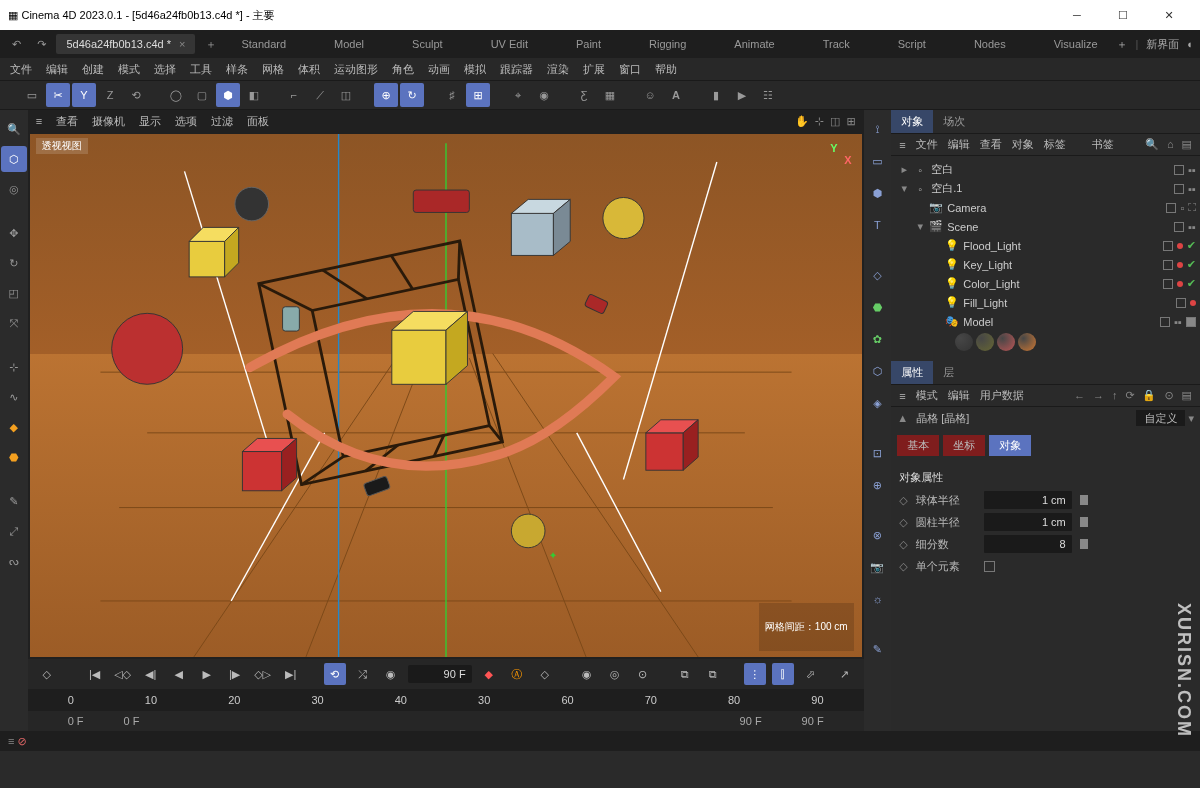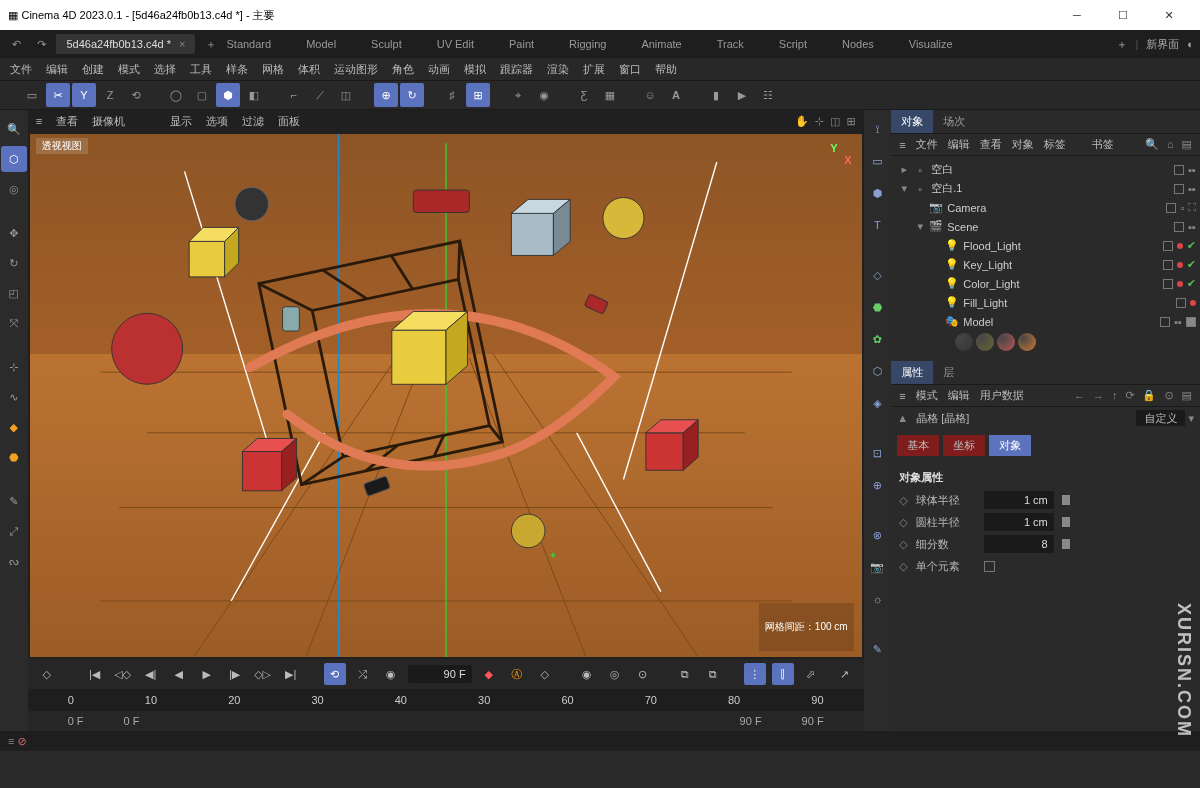--- a/index.html
+++ b/index.html
@@ -4,21 +4,21 @@
 <style>
 *{margin:0;padding:0;box-sizing:border-box;font-family:"Microsoft YaHei",sans-serif;font-size:11px;user-select:none}
 body{background:#2a2a2a;color:#ccc;overflow:hidden;width:1200px;height:788px;position:relative}
 .titlebar{height:30px;background:#fff;color:#000;display:flex;align-items:center;padding:0 8px;font-size:12px}
 .titlebar .spacer{flex:1}
 .titlebar .wc{width:46px;height:30px;display:flex;align-items:center;justify-content:center;color:#333}
 .tabbar{height:28px;background:#1e1e1e;display:flex;align-items:center;padding:0 6px;gap:4px}
 .tabbar .ico{color:#999;padding:0 6px}
 .tab{background:#353535;padding:4px 10px;color:#ddd;display:flex;align-items:center;gap:8px;border-radius:2px}
 .tab .x{color:#888}
-.layouts{flex:1;display:flex;justify-content:flex-start;gap:35px}
+.layouts{flex:1;display:flex;justify-content:center;gap:48px}
 .layouts span{color:#999}
 .tabbar .right{display:flex;align-items:center;gap:8px;color:#aaa}
 .toprow{height:22px;background:#282828;display:flex;align-items:center;gap:14px;padding:0 10px;color:#bbb}
 .toolbar{height:30px;background:#282828;display:flex;align-items:center;padding:0 6px;gap:2px;border-top:1px solid #1a1a1a;border-bottom:1px solid #1a1a1a}
 .tb{width:24px;height:24px;display:flex;align-items:center;justify-content:center;color:#999;border-radius:2px}
 .tb.on{background:#5b73bf;color:#fff}
 .sep{width:12px}
 .main{display:flex;height:621px}
 .lt{width:34px;background:#2b2b2b;display:flex;flex-direction:column;align-items:center;padding-top:6px;gap:4px}
 .lt .t{width:26px;height:26px;display:flex;align-items:center;justify-content:center;color:#999;border-radius:3px}
@@ -60,25 +60,25 @@
 .matrow{display:flex;gap:3px;padding:2px 0 6px 60px}
 .matball{width:18px;height:18px;border-radius:50%}
 .attr{flex:1;display:flex;flex-direction:column}
 .attrtabs{display:flex;gap:4px;padding:6px}
 .attrtabs span{padding:3px 10px;background:#7f1d1d;color:#bbb}
 .attrtabs .on{background:#5b73bf;color:#fff}
 .athead{height:22px;display:flex;align-items:center;padding:0 6px;color:#bbb;gap:8px}
 .athead .r{margin-left:auto}
 .athead .sel{background:#1a1a1a;padding:2px 8px}
 .prop{padding:4px 8px}
-.prop h4{color:#ddd;font-weight:bold;padding:4px 0;font-size:11px}
+.prop h4{color:#ddd;font-weight:normal;padding:4px 0;font-size:11px}
 .prow{display:flex;align-items:center;gap:8px;height:22px}
 .prow .dm{color:#888}
 .prow .lb{width:60px;color:#bbb}
-.prow input{width:70px;background:#1a1a1a;border:none;color:#ddd;text-align:right;padding:3px 6px;border-radius:1px}
+.prow input{width:88px;background:#1a1a1a;border:none;color:#ddd;text-align:right;padding:3px 6px;border-radius:1px}
 .prow .sl{width:8px;height:10px;background:#888}
 .prow .cb{width:11px;height:11px;border:1px solid #777}
 .wm{position:absolute;right:6px;bottom:50px;writing-mode:vertical-rl;color:rgba(255,255,255,.7);font-size:18px;letter-spacing:2px;font-weight:bold}
 svg{display:block}
 </style>
 </head>
 <body>
 
 <div class="titlebar">
   <span>▦&nbsp;</span>
@@ -193,21 +193,21 @@
     <div class="t y">⬣</div>
     <div style="height:10px"></div>
     <div class="t">✎</div>
     <div class="t">⤢</div>
     <div class="t">ᔓ</div>
   </div>
 
   <div class="vp">
     <div class="vp-h">
       <span>≡</span>
-      <span id="vpm"><span style="margin-right: 14px;">查看</span><span style="margin-right: 14px;">摄像机</span><span style="margin-right: 14px; margin-left: 31px;">显示</span><span style="margin-right: 14px;">选项</span><span style="margin-right: 14px;">过滤</span><span style="margin-right: 14px;">面板</span></span>
+      <span id="vpm"><span style="margin-right: 14px;">查看</span><span style="margin-right: 14px;">摄像机</span><span style="margin-right: 14px;">显示</span><span style="margin-right: 14px;">选项</span><span style="margin-right: 14px;">过滤</span><span style="margin-right: 14px;">面板</span></span>
       <div class="r">
         <span>✋</span>
         <span>⊹</span>
         <span>◫</span>
         <span>⊞</span>
       </div>
     </div>
     <div class="canvas">
       <span class="lbl">透视视图</span>
       <div class="axis">

